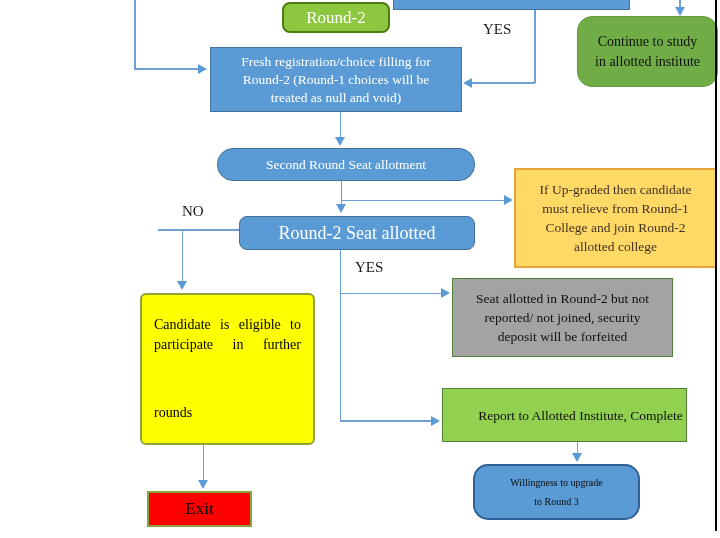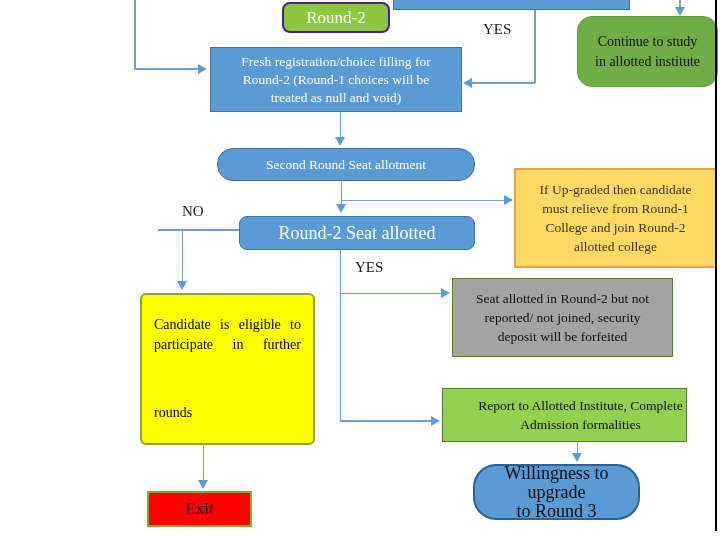--- a/index.html
+++ b/index.html
@@ -56,21 +56,21 @@
   <div class="arr arr-right" style="left:431px;top:416px;"></div>
 
   <div class="vline" style="left:576.5px;top:442px;width:1.5px;height:12px;"></div>
   <div class="arr arr-down" style="left:572px;top:453px;"></div>
 
   <div class="vline" style="left:202.5px;top:445px;width:1.5px;height:36px;"></div>
   <div class="arr arr-down" style="left:198px;top:480px;"></div>
 
   <div class="box blue" style="left:393px;top:-16px;width:237px;height:26px;"></div>
 
-  <div class="box" style="left:282px;top:2px;width:108px;height:31px;background:#8DC63F;border:2px solid #4c1d95;border-radius:8px;color:#fff;font-size:17px;">
+  <div class="box" style="left:282px;top:2px;width:108px;height:31px;background:#8DC63F;border:2px solid #4d7c0f;border-radius:8px;color:#fff;font-size:17px;">
     <div>Round-2</div>
   </div>
 
   <div class="box blue" style="left:210px;top:47px;width:252px;height:65px;font-size:13.5px;line-height:18px;">
     <div>Fresh registration/choice filling for</div>
     <div>Round-2 (Round-1 choices will be</div>
     <div>treated as null and void)</div>
   </div>
 
   <div class="box" style="left:577px;top:16px;width:141px;height:71px;background:#70AD47;border:1px solid #62993e;border-radius:15px;color:#101010;font-size:14px;line-height:19.5px;">
@@ -105,24 +105,23 @@
   </div>
 
   <div class="box" style="left:140px;top:293px;width:175px;height:152px;background:#FFFF00;border:2px solid #8CA33A;border-radius:6px;color:#000;font-size:14px;line-height:20px;padding:0 12px;">
     <div class="jline">Candidate is eligible to</div>
     <div class="jline">participate in further</div>
     <div class="jlast">rounds</div>
   </div>
 
   <div class="box" style="left:442px;top:388px;width:245px;height:54px;background:#92D050;border:1.5px solid #538135;color:#101010;font-size:13.5px;line-height:19px;padding-left:32px;">
     <div>Report to Allotted Institute, Complete</div>
-    <div>Admission formalities</div>
   </div>
 
-  <div class="box" style="left:473px;top:464px;width:167px;height:56px;background:#5B9BD5;border:2px solid #2E6095;border-radius:23px;color:#0b0b0b;font-size:18px;line-height:19px;">
+  <div class="box" style="left:473px;top:464px;width:167px;height:56px;background:#5B9BD5;border:2px solid #2E6095;border-radius:15px;color:#0b0b0b;font-size:10px;line-height:19px;">
     <div>Willingness to upgrade</div>
     <div>to Round 3</div>
   </div>
 
   <div class="box" style="left:147px;top:491px;width:105px;height:36px;background:#FF0000;border:2px solid #8CA33A;color:#000;font-size:17px;">
     <div>Exit</div>
   </div>
 
   <div style="position:absolute;left:714.5px;top:0;width:2.5px;height:531px;background:#000;z-index:9;"></div>
 

